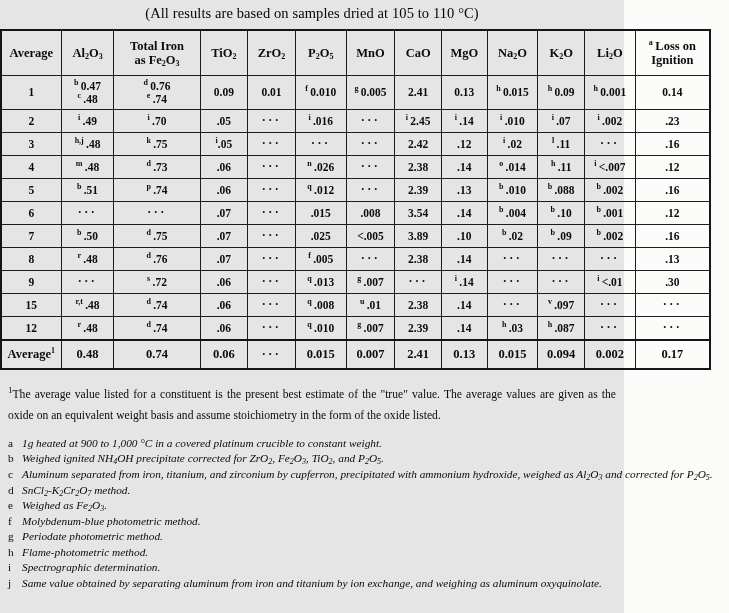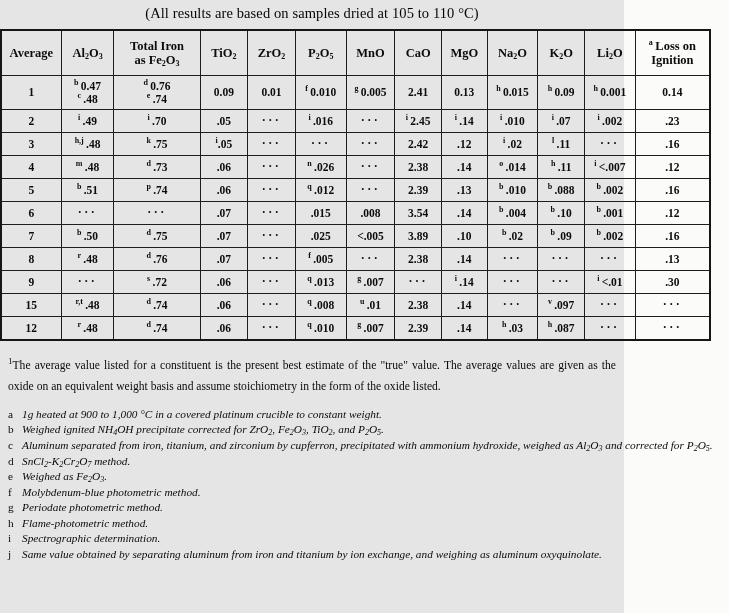--- a/index.html
+++ b/index.html
@@ -274,20 +274,35 @@
           <td><span class="dots">···</span></td>
           <td><sup>q</sup> .010</td>
           <td><sup>g</sup> .007</td>
           <td>2.39</td>
           <td>.14</td>
           <td><sup>h</sup> .03</td>
           <td><sup>h</sup> .087</td>
           <td><span class="dots">···</span></td>
           <td><span class="dots">···</span></td>
         </tr>
+        <tr class="avg">
+          <td>Average<sup>1</sup></td>
+          <td>0.48</td>
+          <td>0.74</td>
+          <td>0.06</td>
+          <td><span class="dots">···</span></td>
+          <td>0.015</td>
+          <td>0.007</td>
+          <td>2.41</td>
+          <td>0.13</td>
+          <td>0.015</td>
+          <td>0.094</td>
+          <td>0.002</td>
+          <td>0.17</td>
+        </tr>
       </tbody>
   </table>
 
   <div class="fn1"><sup>1</sup>The average value listed for a constituent is the present best estimate of the "true" value.  The average values are given as the oxide on an equivalent weight basis and assume stoichiometry in the form of the oxide listed.</div>
 
   <div class="fnlist">
       <div class="fnrow">
         <span class="fnletter">a</span>
         <span class="fntext">1g heated at 900 to 1,000 °C in a covered platinum crucible to constant weight.</span>
       </div>

